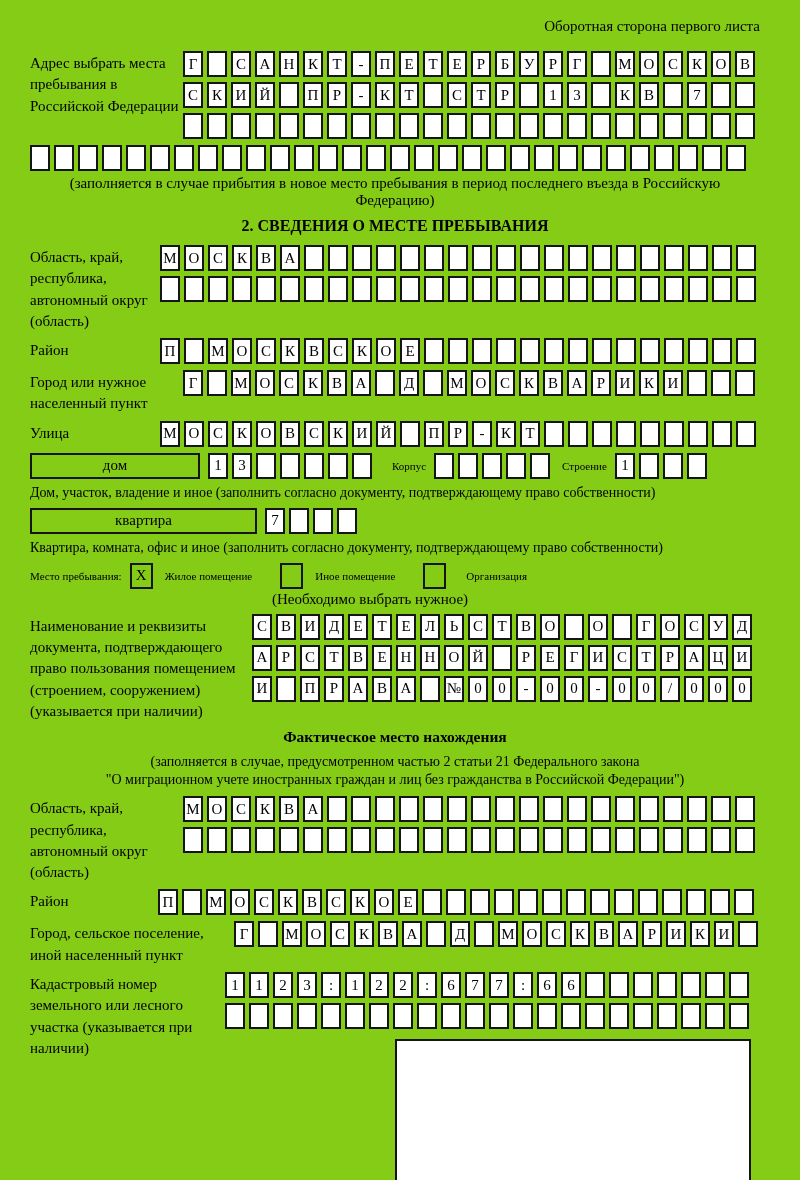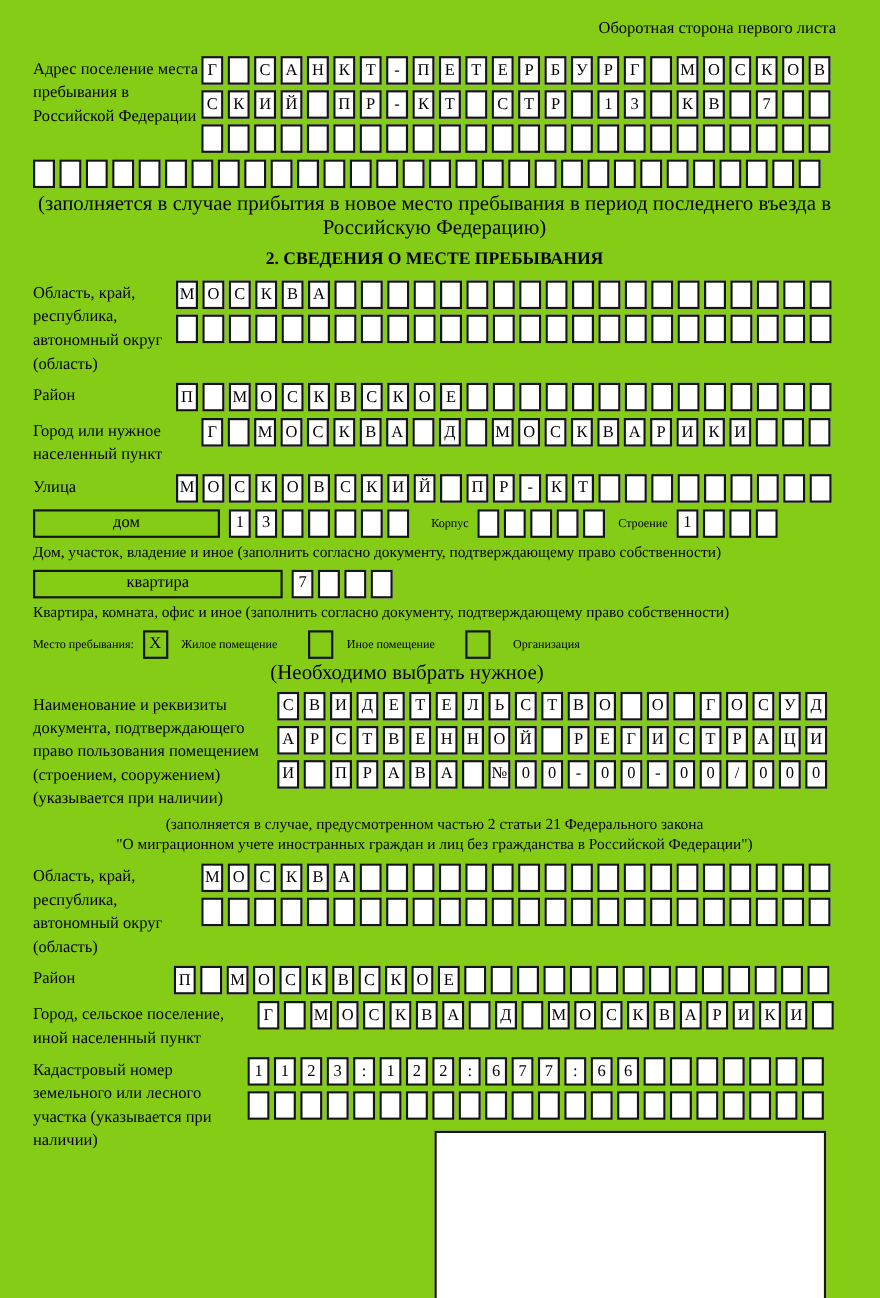--- a/index.html
+++ b/index.html
@@ -9,21 +9,21 @@
   .corner{text-align:right;font-size:15px;margin:6px 0 16px 0;}
   .frow{display:flex;align-items:flex-start;margin-bottom:6px;}
   .flabel{font-size:15px;line-height:1.42;padding-top:2px;}
   .w153{flex:0 0 153px;} .w130{flex:0 0 130px;} .w222{flex:0 0 222px;}
   .w128{flex:0 0 128px;} .w204{flex:0 0 204px;} .w195{flex:0 0 195px;}
   .cells{display:flex;gap:4px;flex:0 0 auto;}
   .cellrows{display:flex;flex-direction:column;gap:5px;}
   .cell{display:inline-flex;width:20px;height:26px;box-sizing:border-box;
     border:2px solid #151515;align-items:center;justify-content:center;
     font-size:15px;flex:0 0 auto;background:#fff;}
-  .note-center{text-align:center;font-size:19px;margin:2px 0 6px 0;}
+  .note-center{text-align:center;font-size:15px;margin:2px 0 6px 0;}
   .note-left{font-size:14px;margin:0 0 7px 0;}
   .sec-title{text-align:center;font-weight:bold;font-size:16px;margin:8px 0 10px 0;}
   .labelbox{box-sizing:border-box;border:2px solid #151515;height:26px;
     display:inline-flex;align-items:center;justify-content:center;
     font-size:15px;flex:0 0 auto;}
   .inline-lbl{font-size:11px;line-height:26px;white-space:nowrap;}
   .chk{display:inline-flex;width:23px;height:26px;box-sizing:border-box;
     border:2px solid #151515;align-items:center;justify-content:center;
     font-size:15px;flex:0 0 auto;}
   .stayrow{display:flex;align-items:center;margin:6px 0 2px 0;}
@@ -33,21 +33,21 @@
   .gap20{width:20px;flex:0 0 20px;} .gap28{width:28px;flex:0 0 28px;}
 </style>
 </head>
 <body>
 
 <div class="page">
 
   <div class="corner">Оборотная сторона первого листа</div>
 
   <div class="frow">
-    <div class="flabel w153">Адрес поселение места пребывания в Российской Федерации</div>
+    <div class="flabel w153">Адрес выбрать места пребывания в Российской Федерации</div>
     <div class="cellrows">
       <div class="cells">
           <span class="cell">Г</span>
           <span class="cell"></span>
           <span class="cell">С</span>
           <span class="cell">А</span>
           <span class="cell">Н</span>
           <span class="cell">К</span>
           <span class="cell">Т</span>
           <span class="cell">-</span>
@@ -441,20 +441,21 @@
           <span class="cell">0</span>
           <span class="cell">0</span>
           <span class="cell">/</span>
           <span class="cell">0</span>
           <span class="cell">0</span>
           <span class="cell">0</span>
         </div>
     </div>
   </div>
 
+  <div class="sec-title" style="font-size:15.5px;margin-top:4px;margin-bottom:8px;">Фактическое место нахождения</div>
   <div class="note-center" style="font-size:14px;margin-bottom:0;">(заполняется в случае, предусмотренном частью 2 статьи 21 Федерального закона</div>
   <div class="note-center" style="font-size:14px;margin-bottom:8px;">"О миграционном учете иностранных граждан и лиц без гражданства в Российской Федерации")</div>
 
   <div class="frow">
     <div class="flabel w153">Область, край, республика, автономный округ (область)</div>
     <div class="cellrows">
       <div class="cells">
           <span class="cell">М</span>
           <span class="cell">О</span>
           <span class="cell">С</span>

